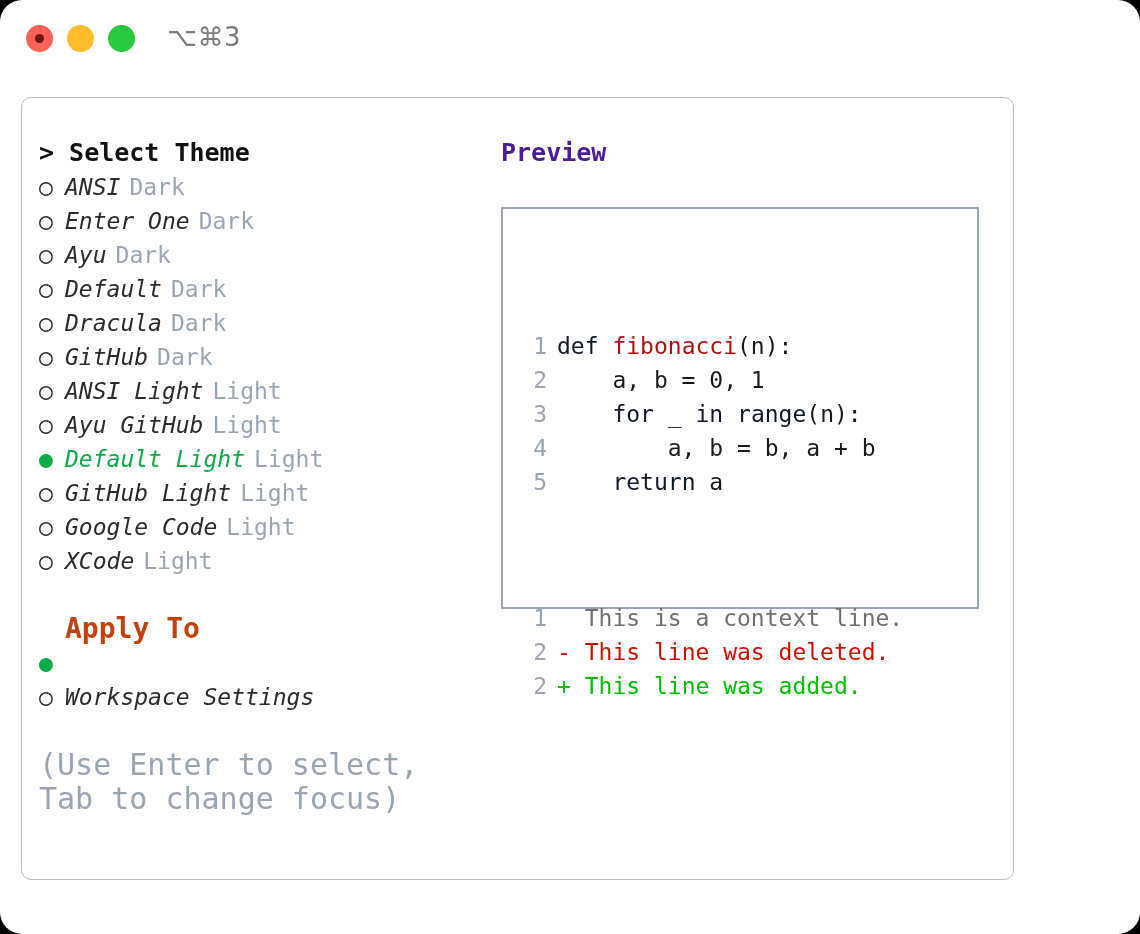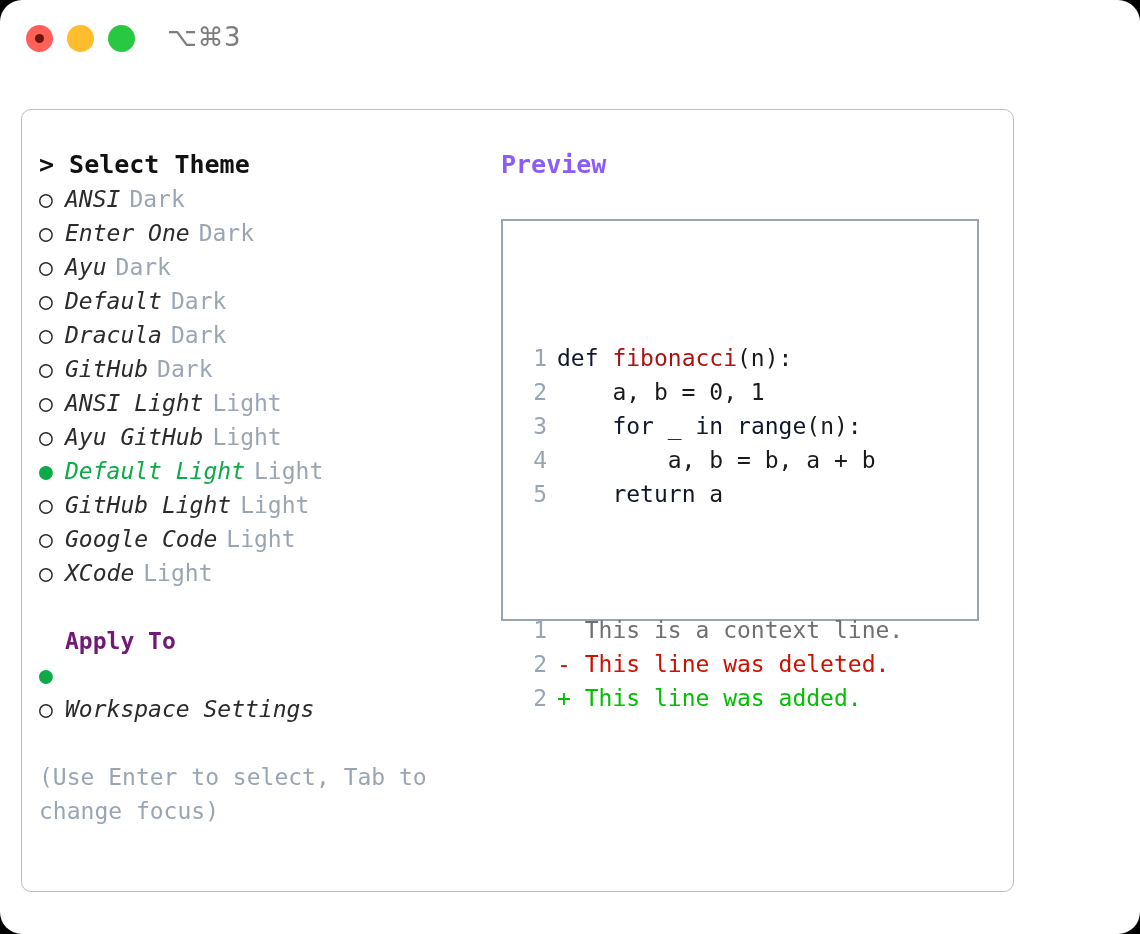--- a/index.html
+++ b/index.html
@@ -75,21 +75,20 @@
   .panel {
     position: absolute;
     left: 21px;
     top: 97px;
     width: 993px;
     height: 783px;
     box-sizing: border-box;
     border: 1.5px solid #b5bdc7;
     border-radius: 10px;
     background: #ffffff;
-    margin-top: 12px;
   }
 
   
   .left-col {
     position: absolute;
     left: 17px;
     top: 38px;
     width: 450px;
   }
   .right-col {
@@ -132,41 +131,41 @@
     color: #9aa5b4;
     margin-left: 9px;
   }
   .opt.selected .opt-mode { color: #9aa5b4; }
 
   .group-head {
     display: flex;
     align-items: baseline;
     line-height: 34px;
     height: 34px;
-    font-size: 23px;
-    white-space: pre;
-    color: #701a75;
+    font-size: 28px;
+    white-space: pre;
+    color: #c2410c;
     font-weight: bold;
   }
   .spacer { height: 34px; }
 
   .hint {
     margin-top: 34px;
-    font-size: 23px;
+    font-size: 30px;
     line-height: 34px;
     color: #9aa5b4;
     width: 415px;
     white-space: normal;
   }
 
   
   .preview-title {
     font-size: 25px;
     font-weight: bold;
-    color: #8b5cf6;
+    color: #4c1d95;
     line-height: 34px;
     white-space: pre;
   }
   .preview-box {
     margin-top: 37px;
     width: 478px;
     height: 402px;
     box-sizing: border-box;
     border: 2px solid #9aa5b4;
     background: #ffffff;

